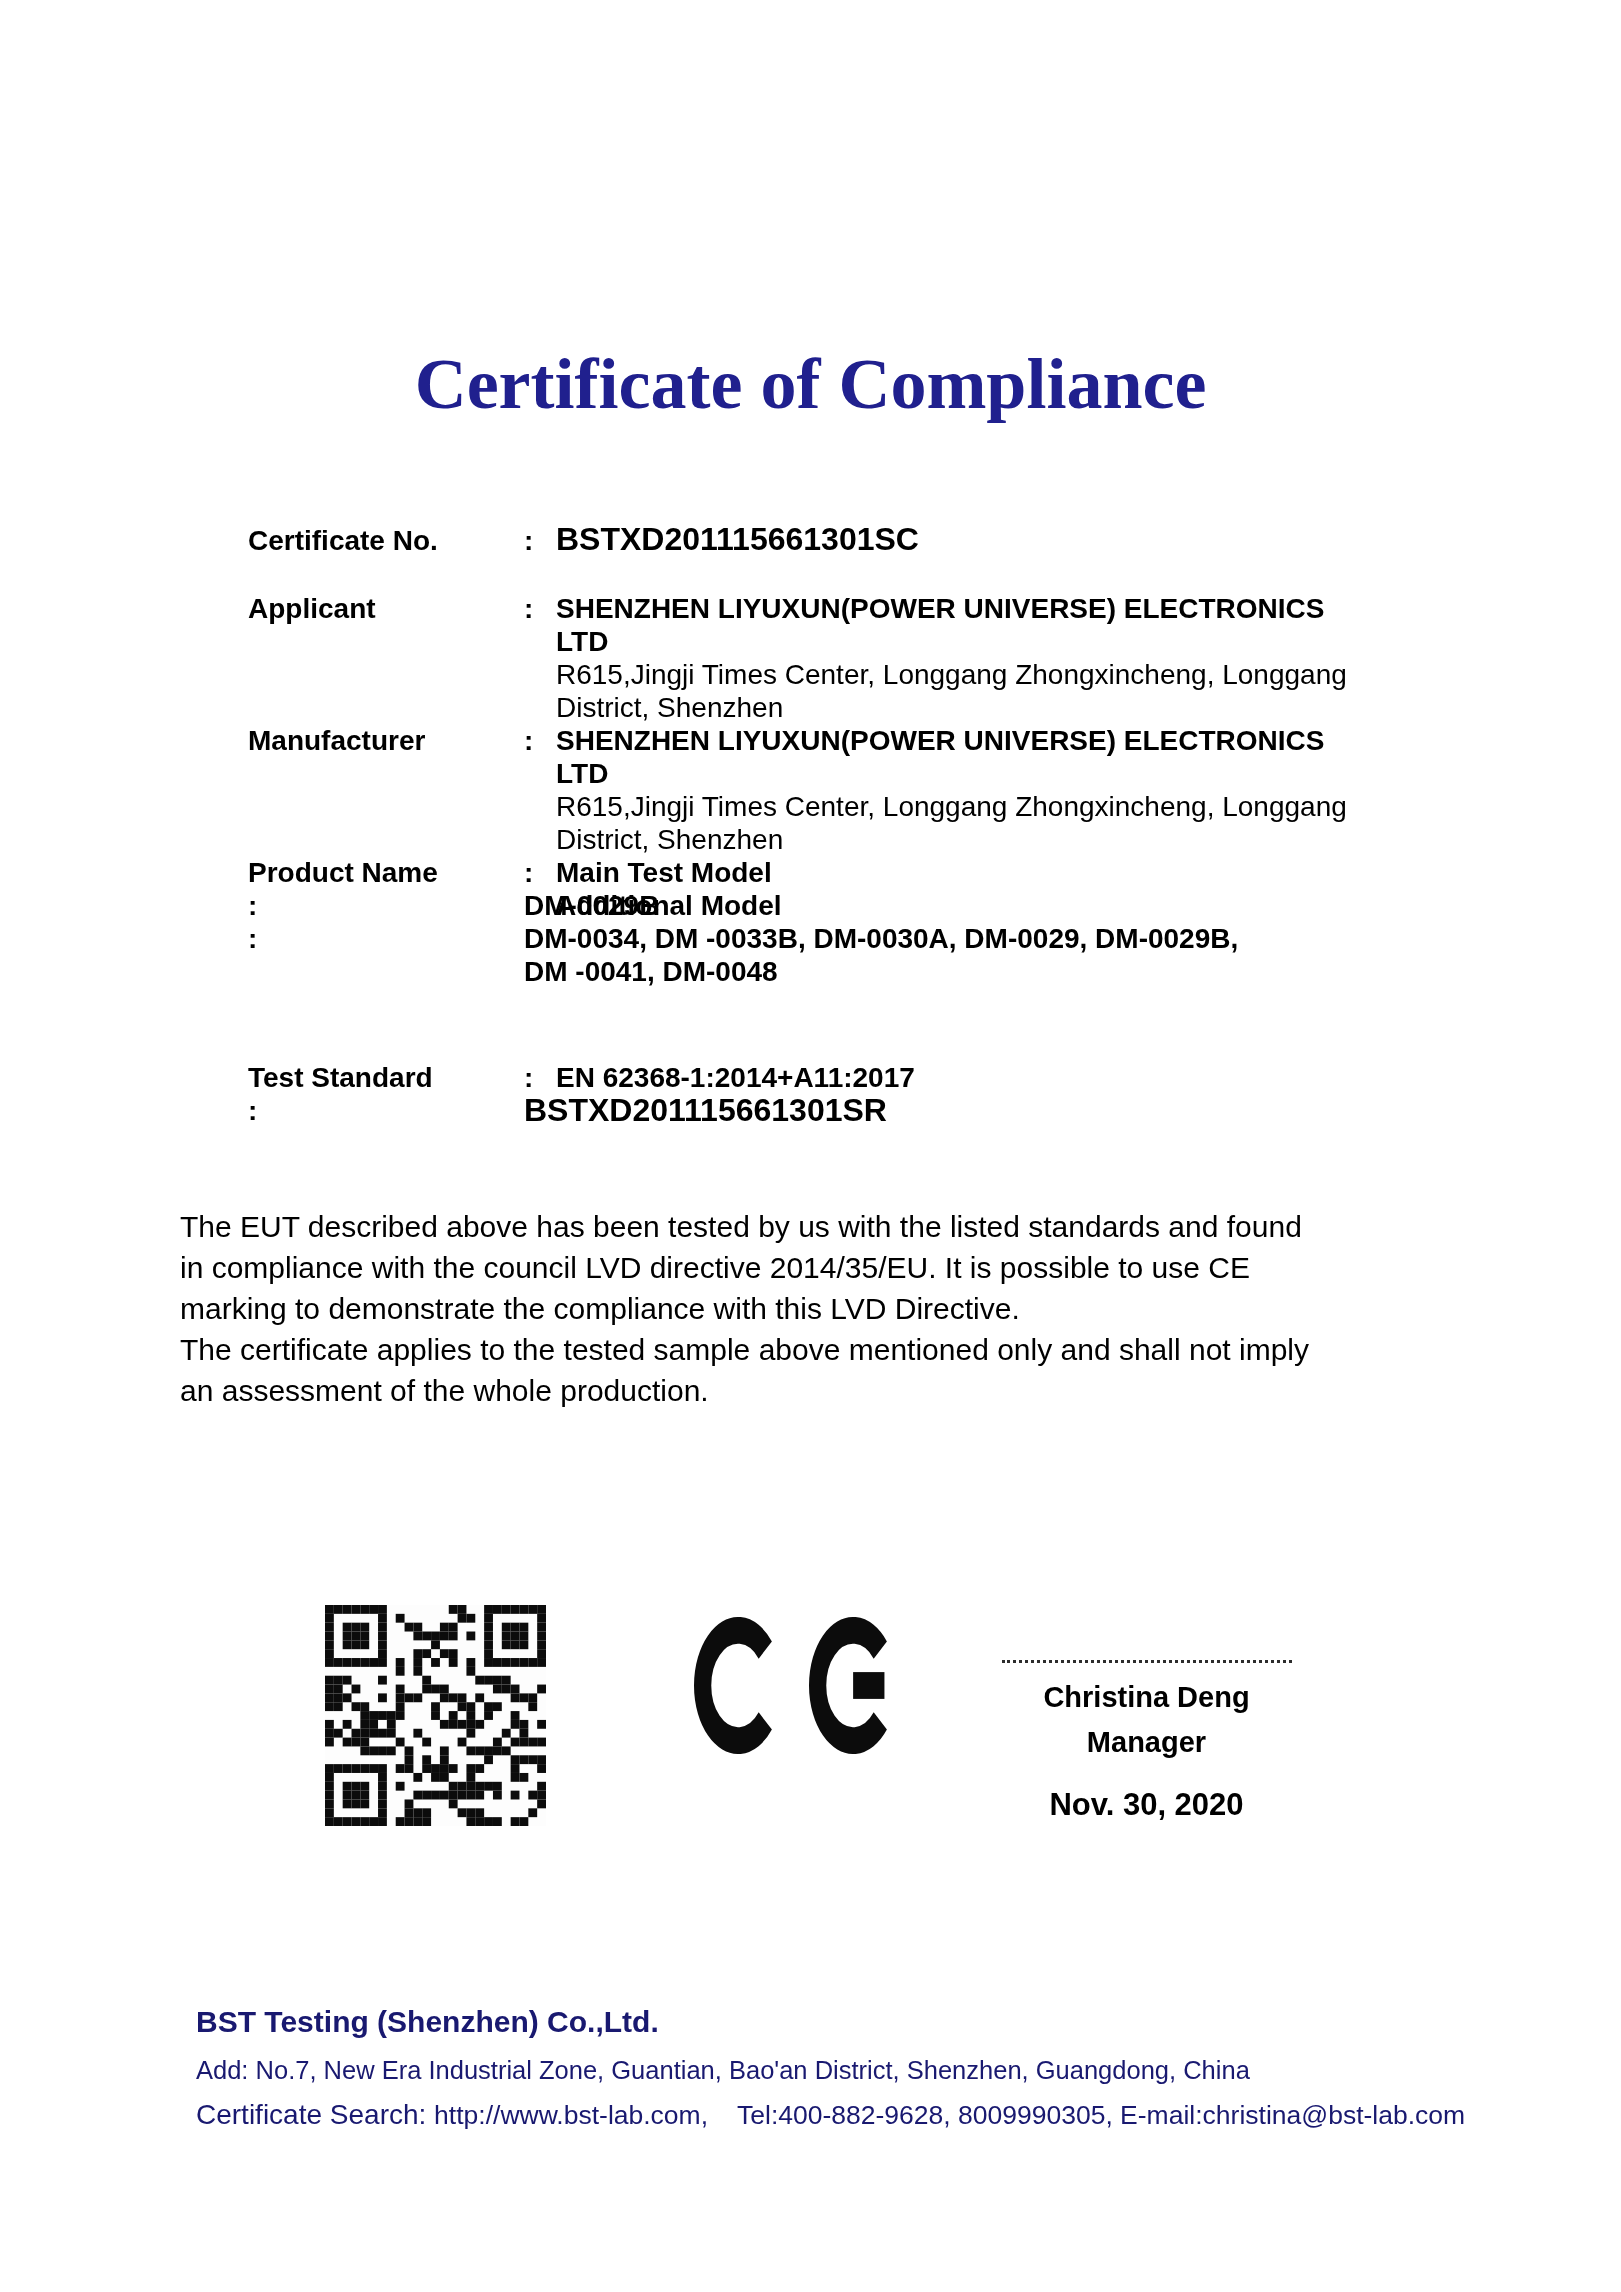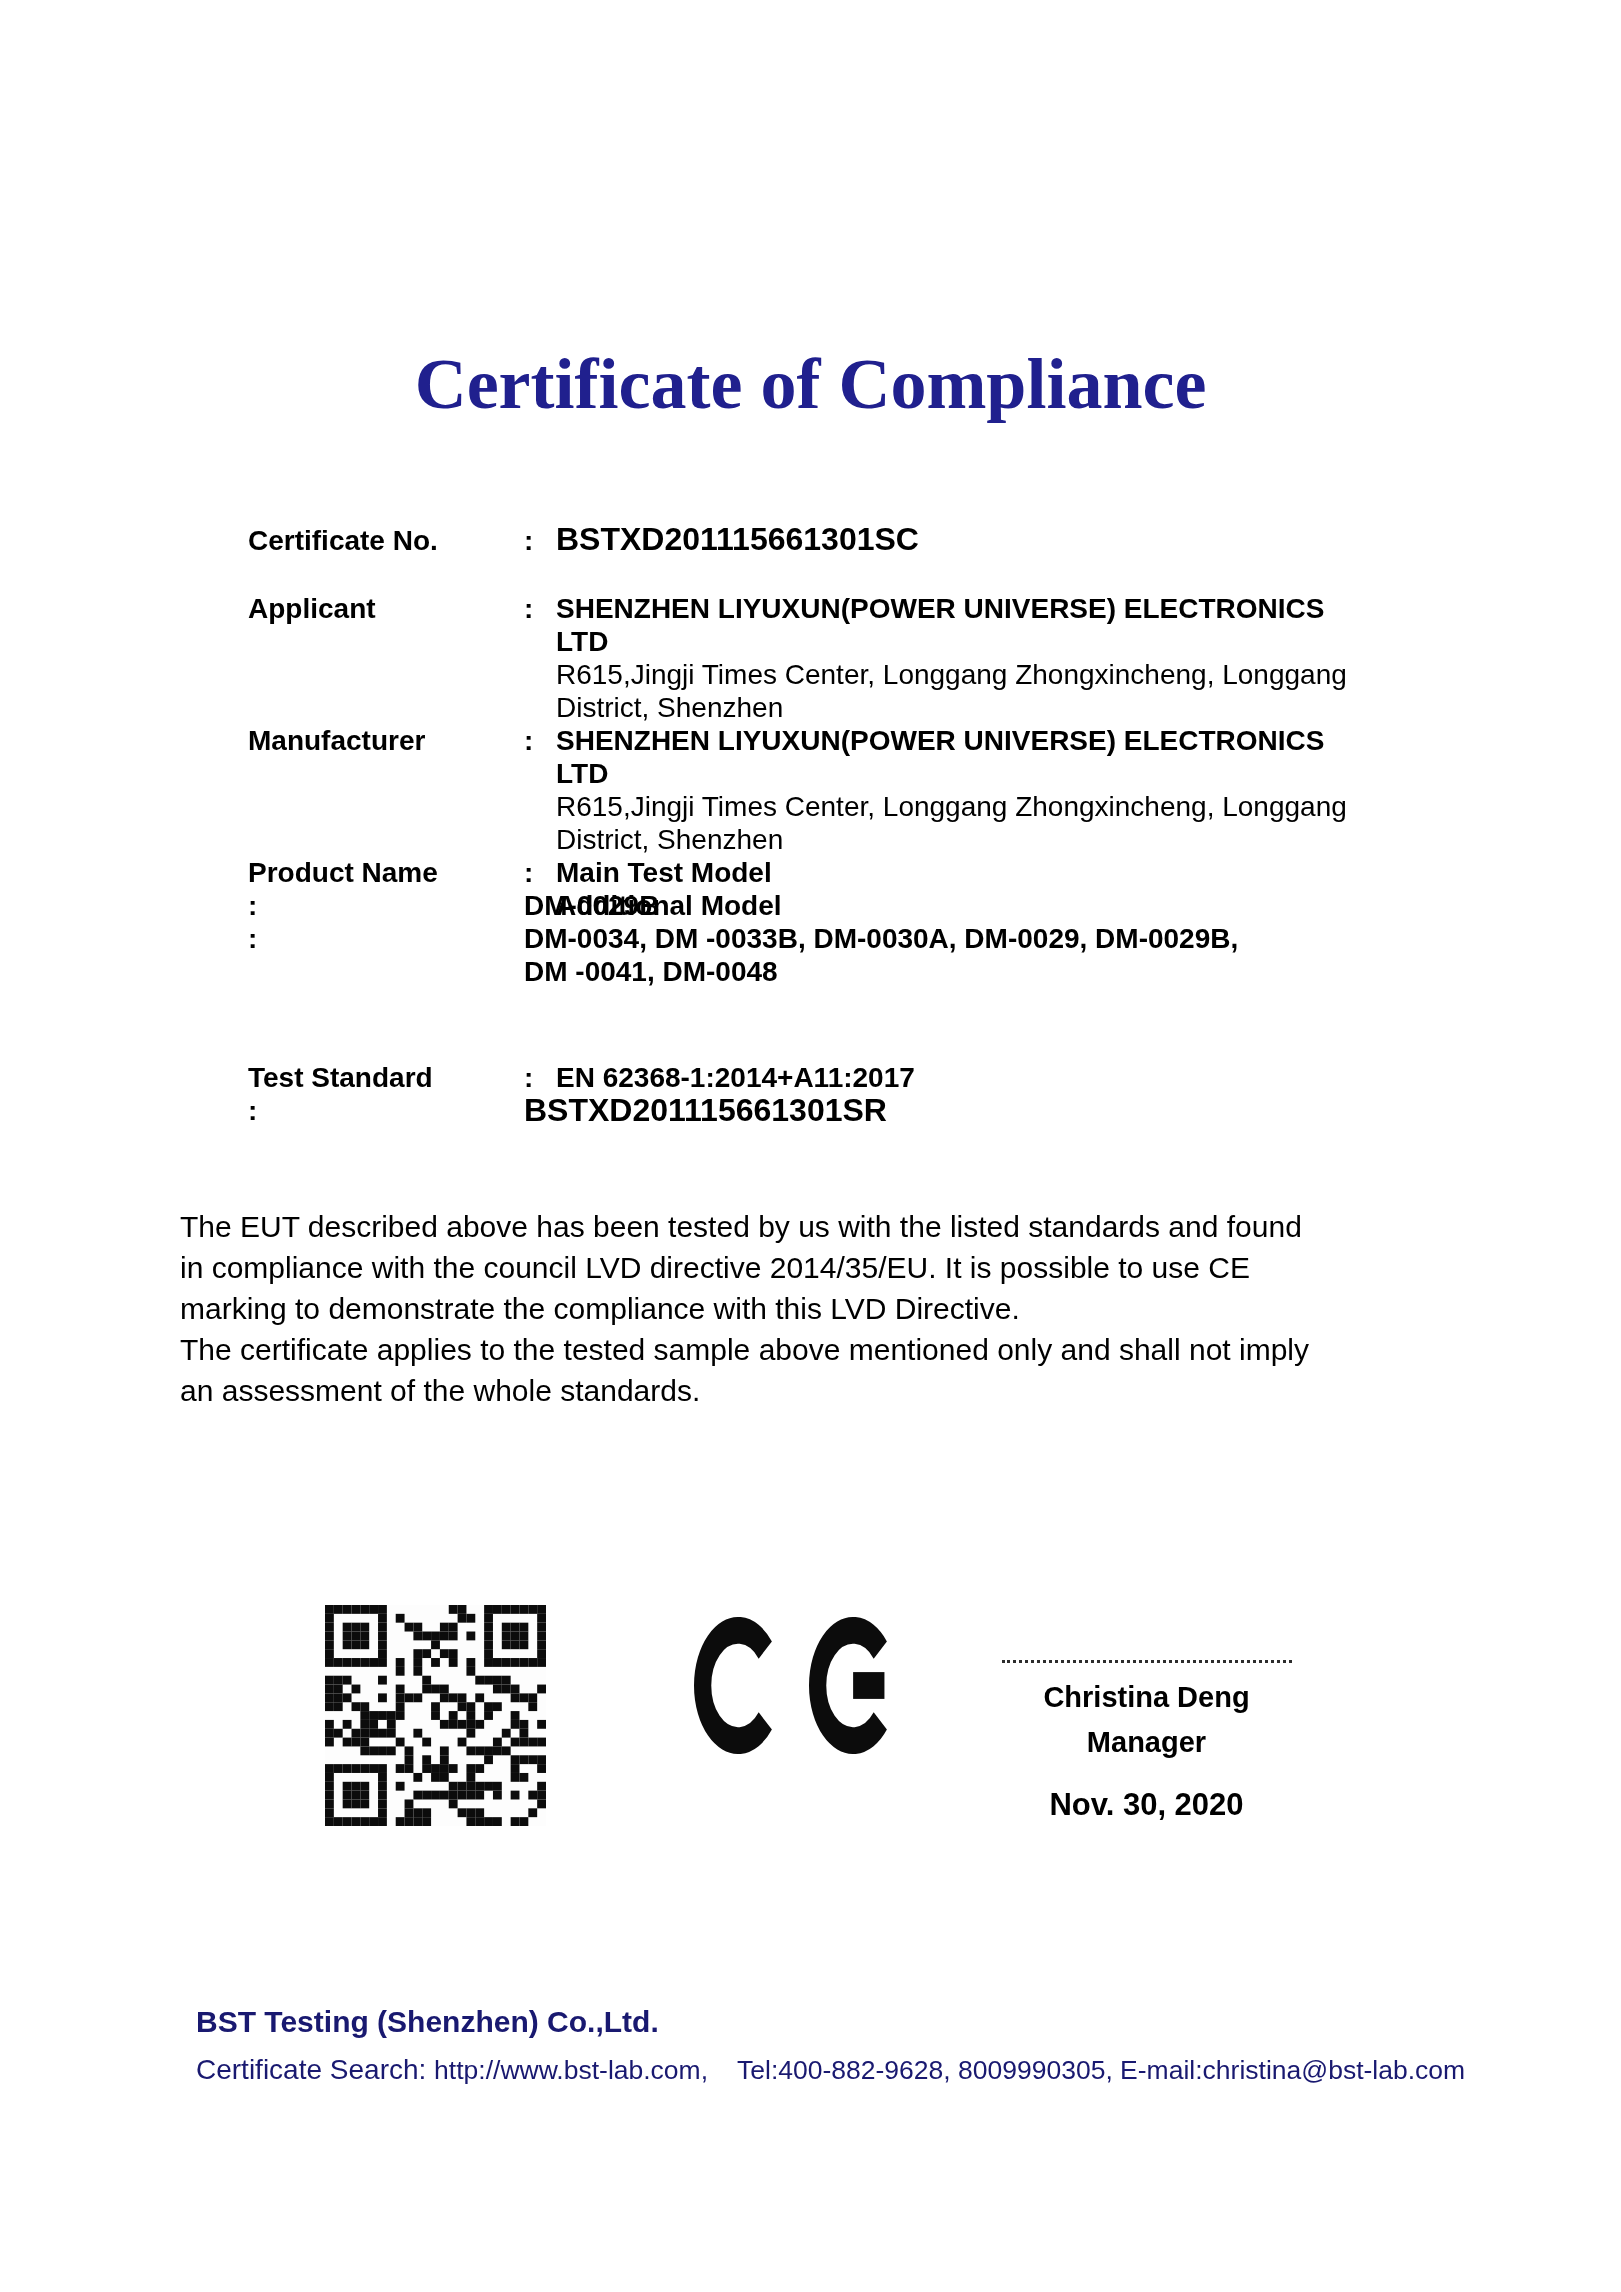--- a/index.html
+++ b/index.html
@@ -169,21 +169,21 @@
 
     <div class="cell vcenter">:</div>
     <div class="cell big-val vcenter">BSTXD201115661301SR</div>
   </div>
 
   <div class="statement">
     <div>The EUT described above has been tested by us with the listed standards and found</div>
     <div>in compliance with the council LVD directive 2014/35/EU. It is possible to use CE</div>
     <div>marking to demonstrate the compliance with this LVD Directive.</div>
     <div>The certificate applies to the tested sample above mentioned only and shall not imply</div>
-    <div>an assessment of the whole standards.</div>
+    <div>an assessment of the whole production.</div>
   </div>
 
   <div class="qr"><svg width="221" height="221" xmlns="http://www.w3.org/2000/svg" viewBox="0 0 225 225">
         <rect x="0" y="0" width="9" height="9"></rect>
         <rect x="9" y="0" width="9" height="9"></rect>
         <rect x="18" y="0" width="9" height="9"></rect>
         <rect x="27" y="0" width="9" height="9"></rect>
         <rect x="36" y="0" width="9" height="9"></rect>
         <rect x="45" y="0" width="9" height="9"></rect>
         <rect x="54" y="0" width="9" height="9"></rect>
@@ -487,19 +487,20 @@
 
   <div class="sig">
     <div class="sig-line"></div>
     <div class="sig-name">Christina Deng</div>
     <div class="sig-role">Manager</div>
     <div class="sig-date">Nov. 30, 2020</div>
   </div>
 
   <div class="footer">
     <div class="footer-company">BST Testing (Shenzhen) Co.,Ltd.</div>
+    <div class="footer-address">Add: No.7, New Era Industrial Zone, Guantian, Bao'an District, Shenzhen, Guangdong, China</div>
     <div class="footer-search">
       <span>Certificate Search: </span><span class="footer-url">http://www.bst-lab.com</span><span class="footer-rest">,    Tel:400-882-9628, 8009990305, E-mail:christina@bst-lab.com</span>
     </div>
   </div>
 
 </div>
 
 
 </body></html>

